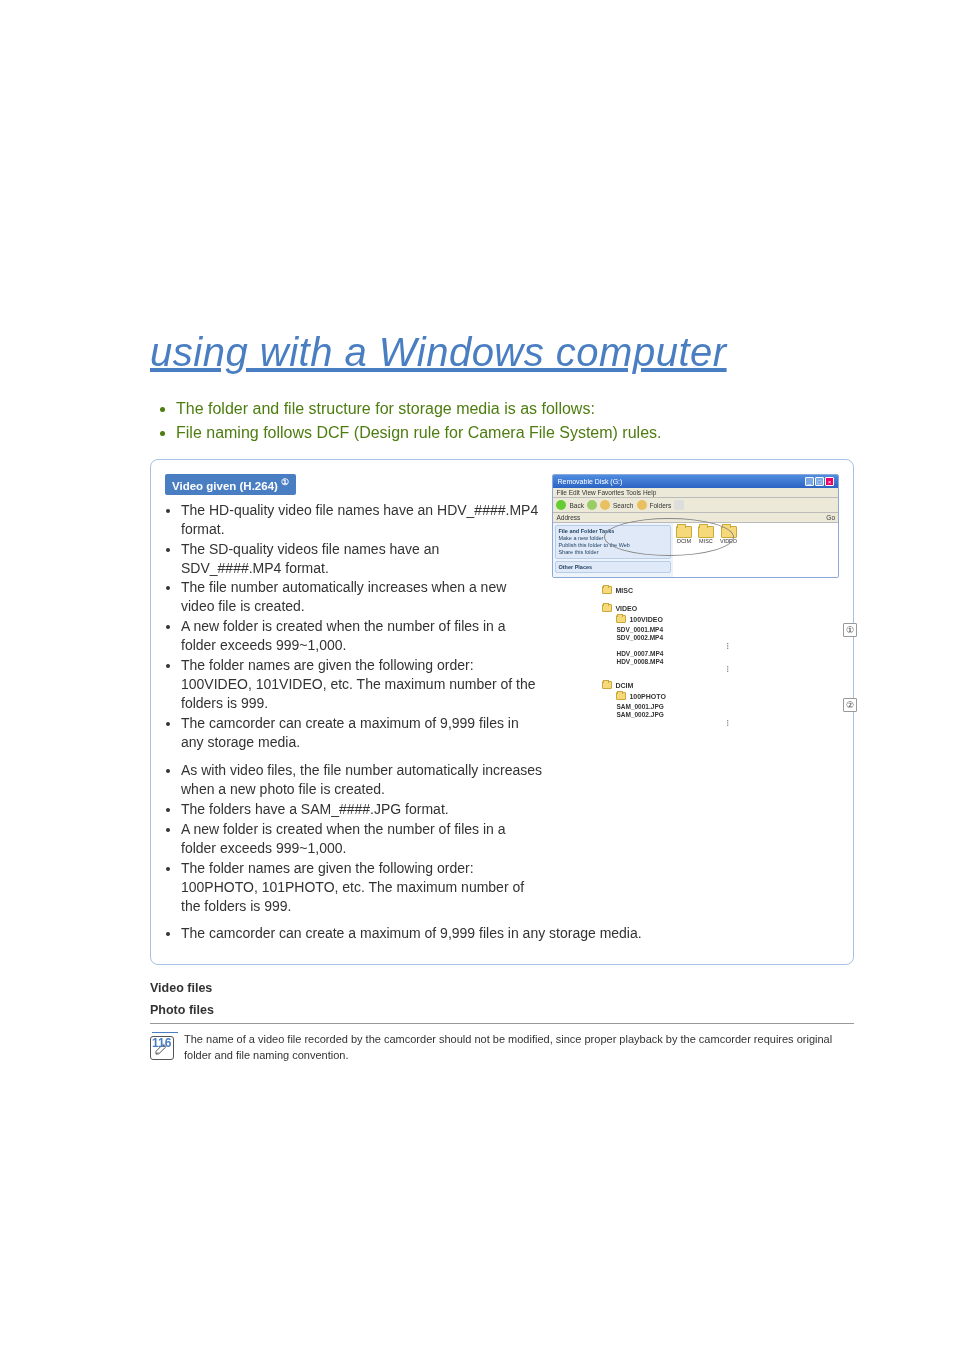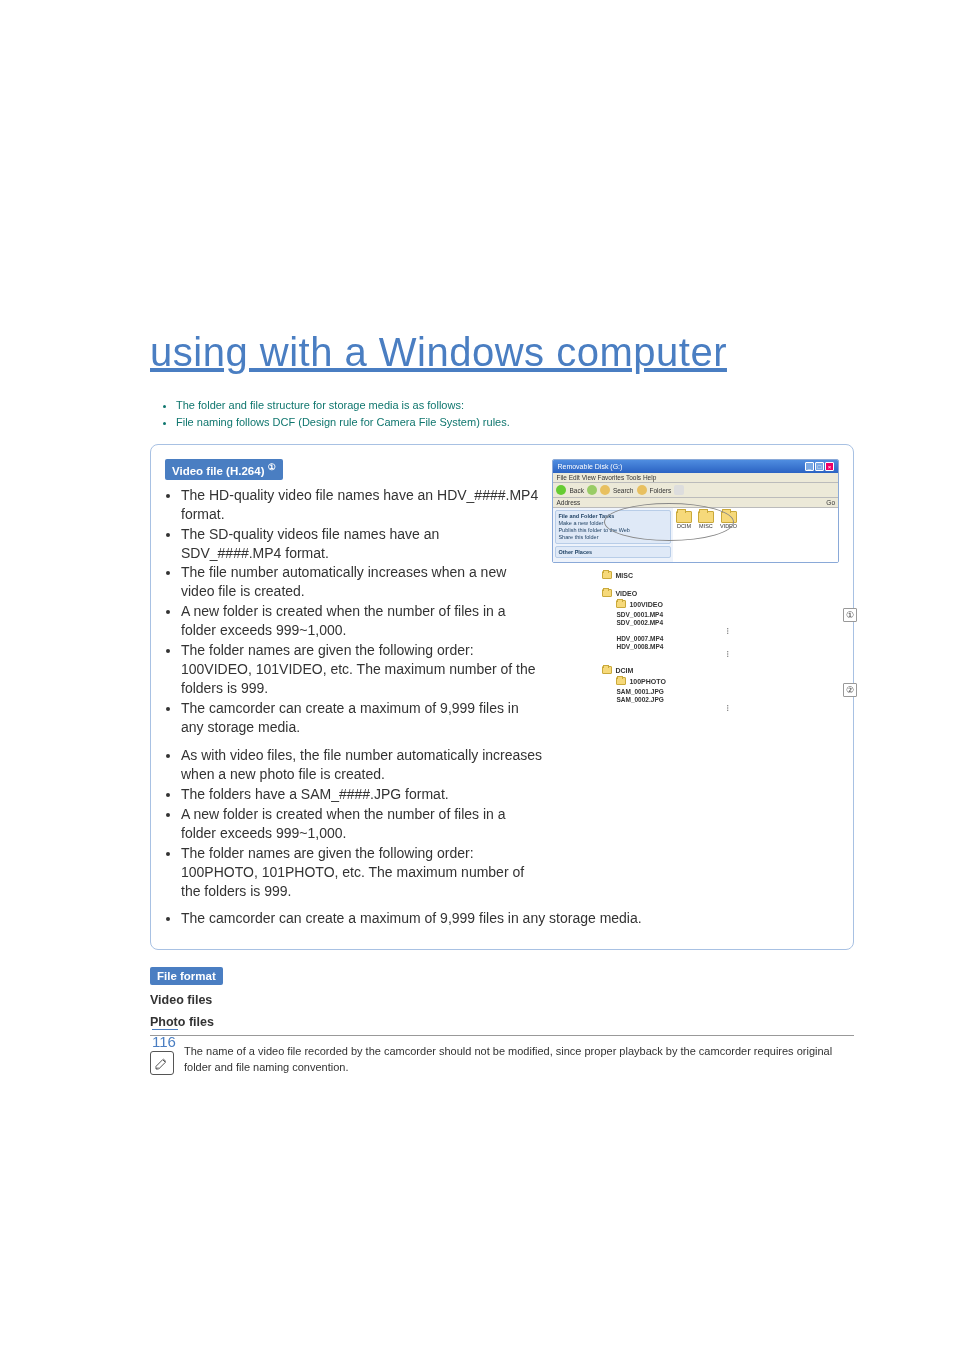--- a/index.html
+++ b/index.html
@@ -16,20 +16,21 @@
     position: relative;
   }
   h1.chapter {
     font-size: 40px;
     font-weight: 300;
     color: #4a7ec2;
     text-decoration: underline;
     letter-spacing: 0.5px;
     margin-bottom: 22px;
     font-family: "Helvetica Neue", Helvetica, Arial, sans-serif;
+    font-style: italic;
   }
   .section-head {
     display: flex;
     align-items: stretch;
     margin-bottom: 12px;
   }
   .section-bar {
     width: 6px;
     background: #4a7ec2;
     margin-right: 10px;
@@ -38,23 +39,23 @@
     font-size: 20px;
     font-weight: 600;
     color: #222;
     line-height: 1.3;
   }
   ul.toplist {
     list-style: disc;
     margin: 0 0 14px 26px;
   }
   ul.toplist li {
-    font-size: 11px;
+    font-size: 16px;
     line-height: 1.5;
-    color: #0f766e;
+    color: #4d7c0f;
   }
   .boxed {
     border: 1px solid #a8c1e3;
     border-radius: 8px;
     padding: 14px 14px 12px 14px;
     position: relative;
     margin-bottom: 16px;
   }
   .two-col { display: flex; gap: 10px; }
   .col-left { flex: 0 0 56%; }
@@ -81,21 +82,21 @@
     margin-bottom: 1px;
   }
   .subhead {
     font-size: 12.5px;
     font-weight: 700;
     margin-bottom: 3px;
     margin-top: 2px;
   }
   .note-row {
     display: flex;
-    align-items: flex-end;
+    align-items: center;
     gap: 10px;
     margin-top: 8px;
   }
   .note-icon {
     flex: 0 0 24px;
     height: 24px;
     border: 1.5px solid #555;
     border-radius: 3px;
     display: flex;
     align-items: center;
@@ -105,21 +106,21 @@
     font-size: 11px;
     line-height: 1.4;
     color: #333;
   }
   .page-num-wrap{
     position:absolute;
     left:152px;
     bottom:300px;
   }
   .pnum-line{height:1px;background:#4a7ec2;width:26px;margin-bottom:3px}
-  .pnum{font-size:15px;font-weight:400;color:#4a7ec2}
+  .pnum{font-size:12px;font-weight:700;color:#4a7ec2}
 
   
   .diagram {
     font-size: 7px;
     color: #333;
     position: relative;
   }
   .win-window {
     border: 1px solid #8aa9d8;
     border-radius: 2px;
@@ -197,21 +198,21 @@
   <ul class="toplist">
     <li>The folder and file structure for storage media is as follows:</li>
     <li>File naming follows DCF (Design rule for Camera File System) rules.</li>
   </ul>
 
   <div class="boxed">
     <div class="two-col">
       <div class="col-left">
         <div>
           <span class="tag">
-            <span>Video file (H.264)</span>
+            <span>Video given (H.264)</span>
             <span class="sup">①</span>
           </span>
         </div>
         <ul class="detail">
           <li>The HD-quality video file names have an HDV_####.MP4 format.</li>
           <li>The SD-quality videos file names have an SDV_####.MP4 format.</li>
           <li>The file number automatically increases when a new video file is created.</li>
           <li>A new folder is created when the number of files in a folder exceeds 999~1,000.</li>
           <li>The folder names are given the following order: 100VIDEO, 101VIDEO, etc. The maximum number of the folders is 999.</li>
           <li>The camcorder can create a maximum of 9,999 files in any storage media.</li>
@@ -317,23 +318,20 @@
           </div>
         </div>
       </div>
     </div>
 
     <ul class="detail" style="margin-top:-2px">
       <li>The camcorder can create a maximum of 9,999 files in any storage media.</li>
     </ul>
   </div>
 
-  <div>
-    <span class="tag">File format</span>
-  </div>
   <div class="subhead">Video files</div>
   <div class="subhead" style="margin-top:8px">Photo files</div>
 
   <hr class="hr-note">
   <div class="note-row">
     <div class="note-icon">
       <svg class="pencil" viewBox="0 0 24 24">
         <path d="M3 17l10-10 4 4-10 10H3v-4z" fill="none" stroke="#555" stroke-width="1.5"></path>
         <path d="M14 6l4 4" stroke="#555" stroke-width="1.5"></path>
         <path d="M3 21c2-2 4-2 4-2" fill="none" stroke="#555" stroke-width="1"></path>

